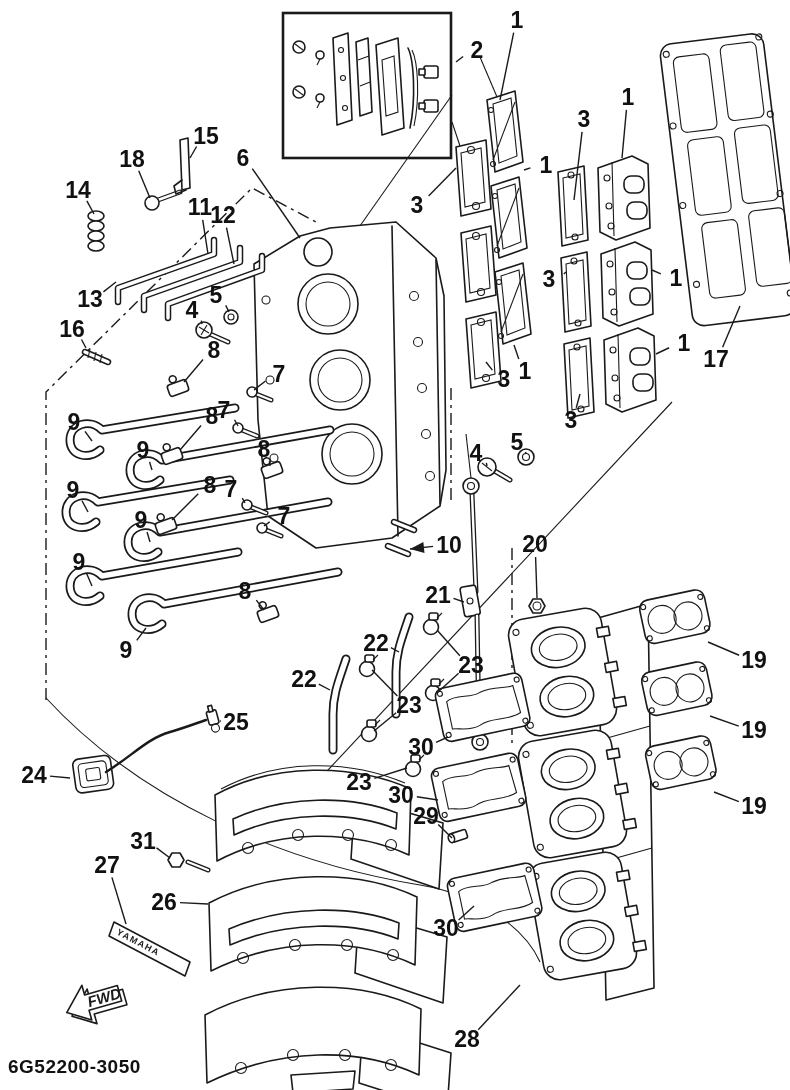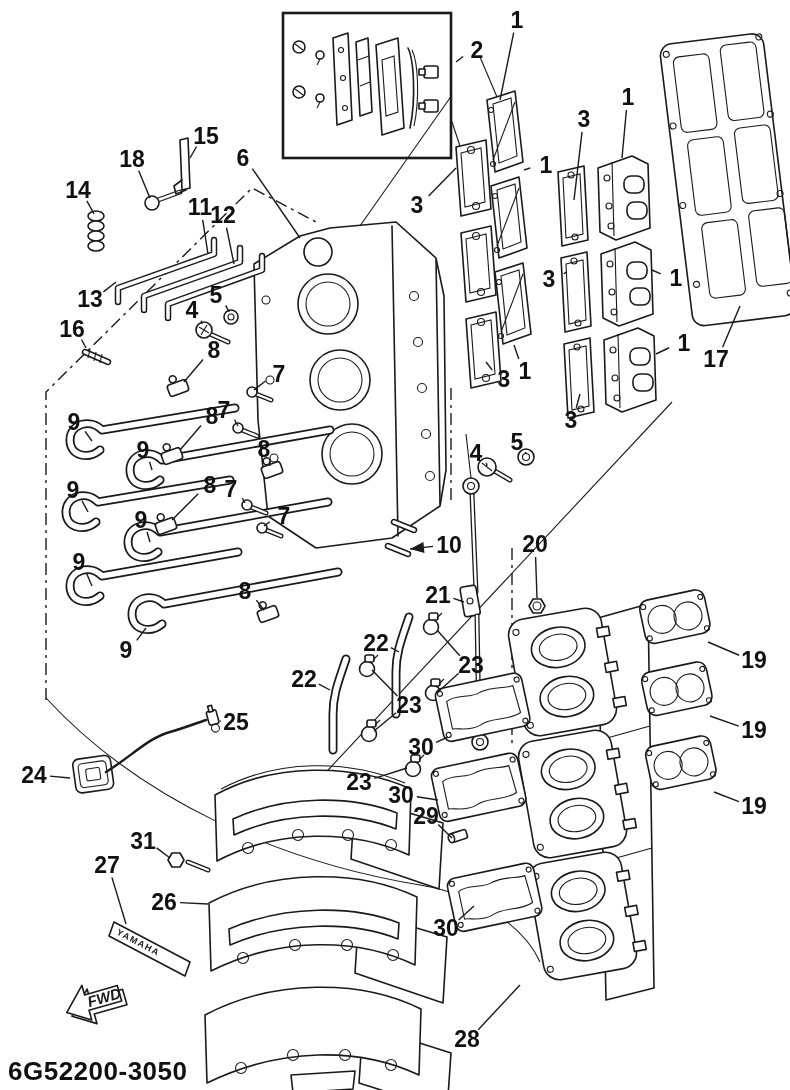--- a/index.html
+++ b/index.html
@@ -18,21 +18,21 @@
   .rod{fill:none;stroke:#1a1a1a;stroke-width:5;stroke-linecap:round;}
   .rodIn{fill:none;stroke:#fff;stroke-width:2.4;stroke-linecap:round;}
   .wire{fill:none;stroke:#1a1a1a;stroke-width:2.4;stroke-linecap:round;}
   .callout{font-family:"Liberation Sans",sans-serif;font-size:23px;font-weight:bold;fill:#111;
            text-anchor:middle;dominant-baseline:central;}
   .leader{stroke:#1a1a1a;stroke-width:1.4;}
   .fwdtxt{font-family:"Liberation Sans",sans-serif;font-style:italic;font-weight:bold;
           font-size:15px;fill:#1a1a1a;}
   .decaltxt{font-family:"Liberation Sans",sans-serif;font-size:9px;font-weight:bold;
             fill:#1a1a1a;letter-spacing:1.5px;}
-  .part-code{position:absolute;left:8px;top:1056px;font-size:26px;font-weight:700;
+  .part-code{position:absolute;left:8px;top:1056px;font-size:19px;font-weight:700;
              color:#111;letter-spacing:.5px;}
 </style>
 </head>
 <body>
 
 <div class="page">
 <svg id="diagram" width="790" height="1090" viewBox="0 0 790 1090">
 
   <g>
     <line class="thin" x1="452" y1="95" x2="355" y2="233"></line>

